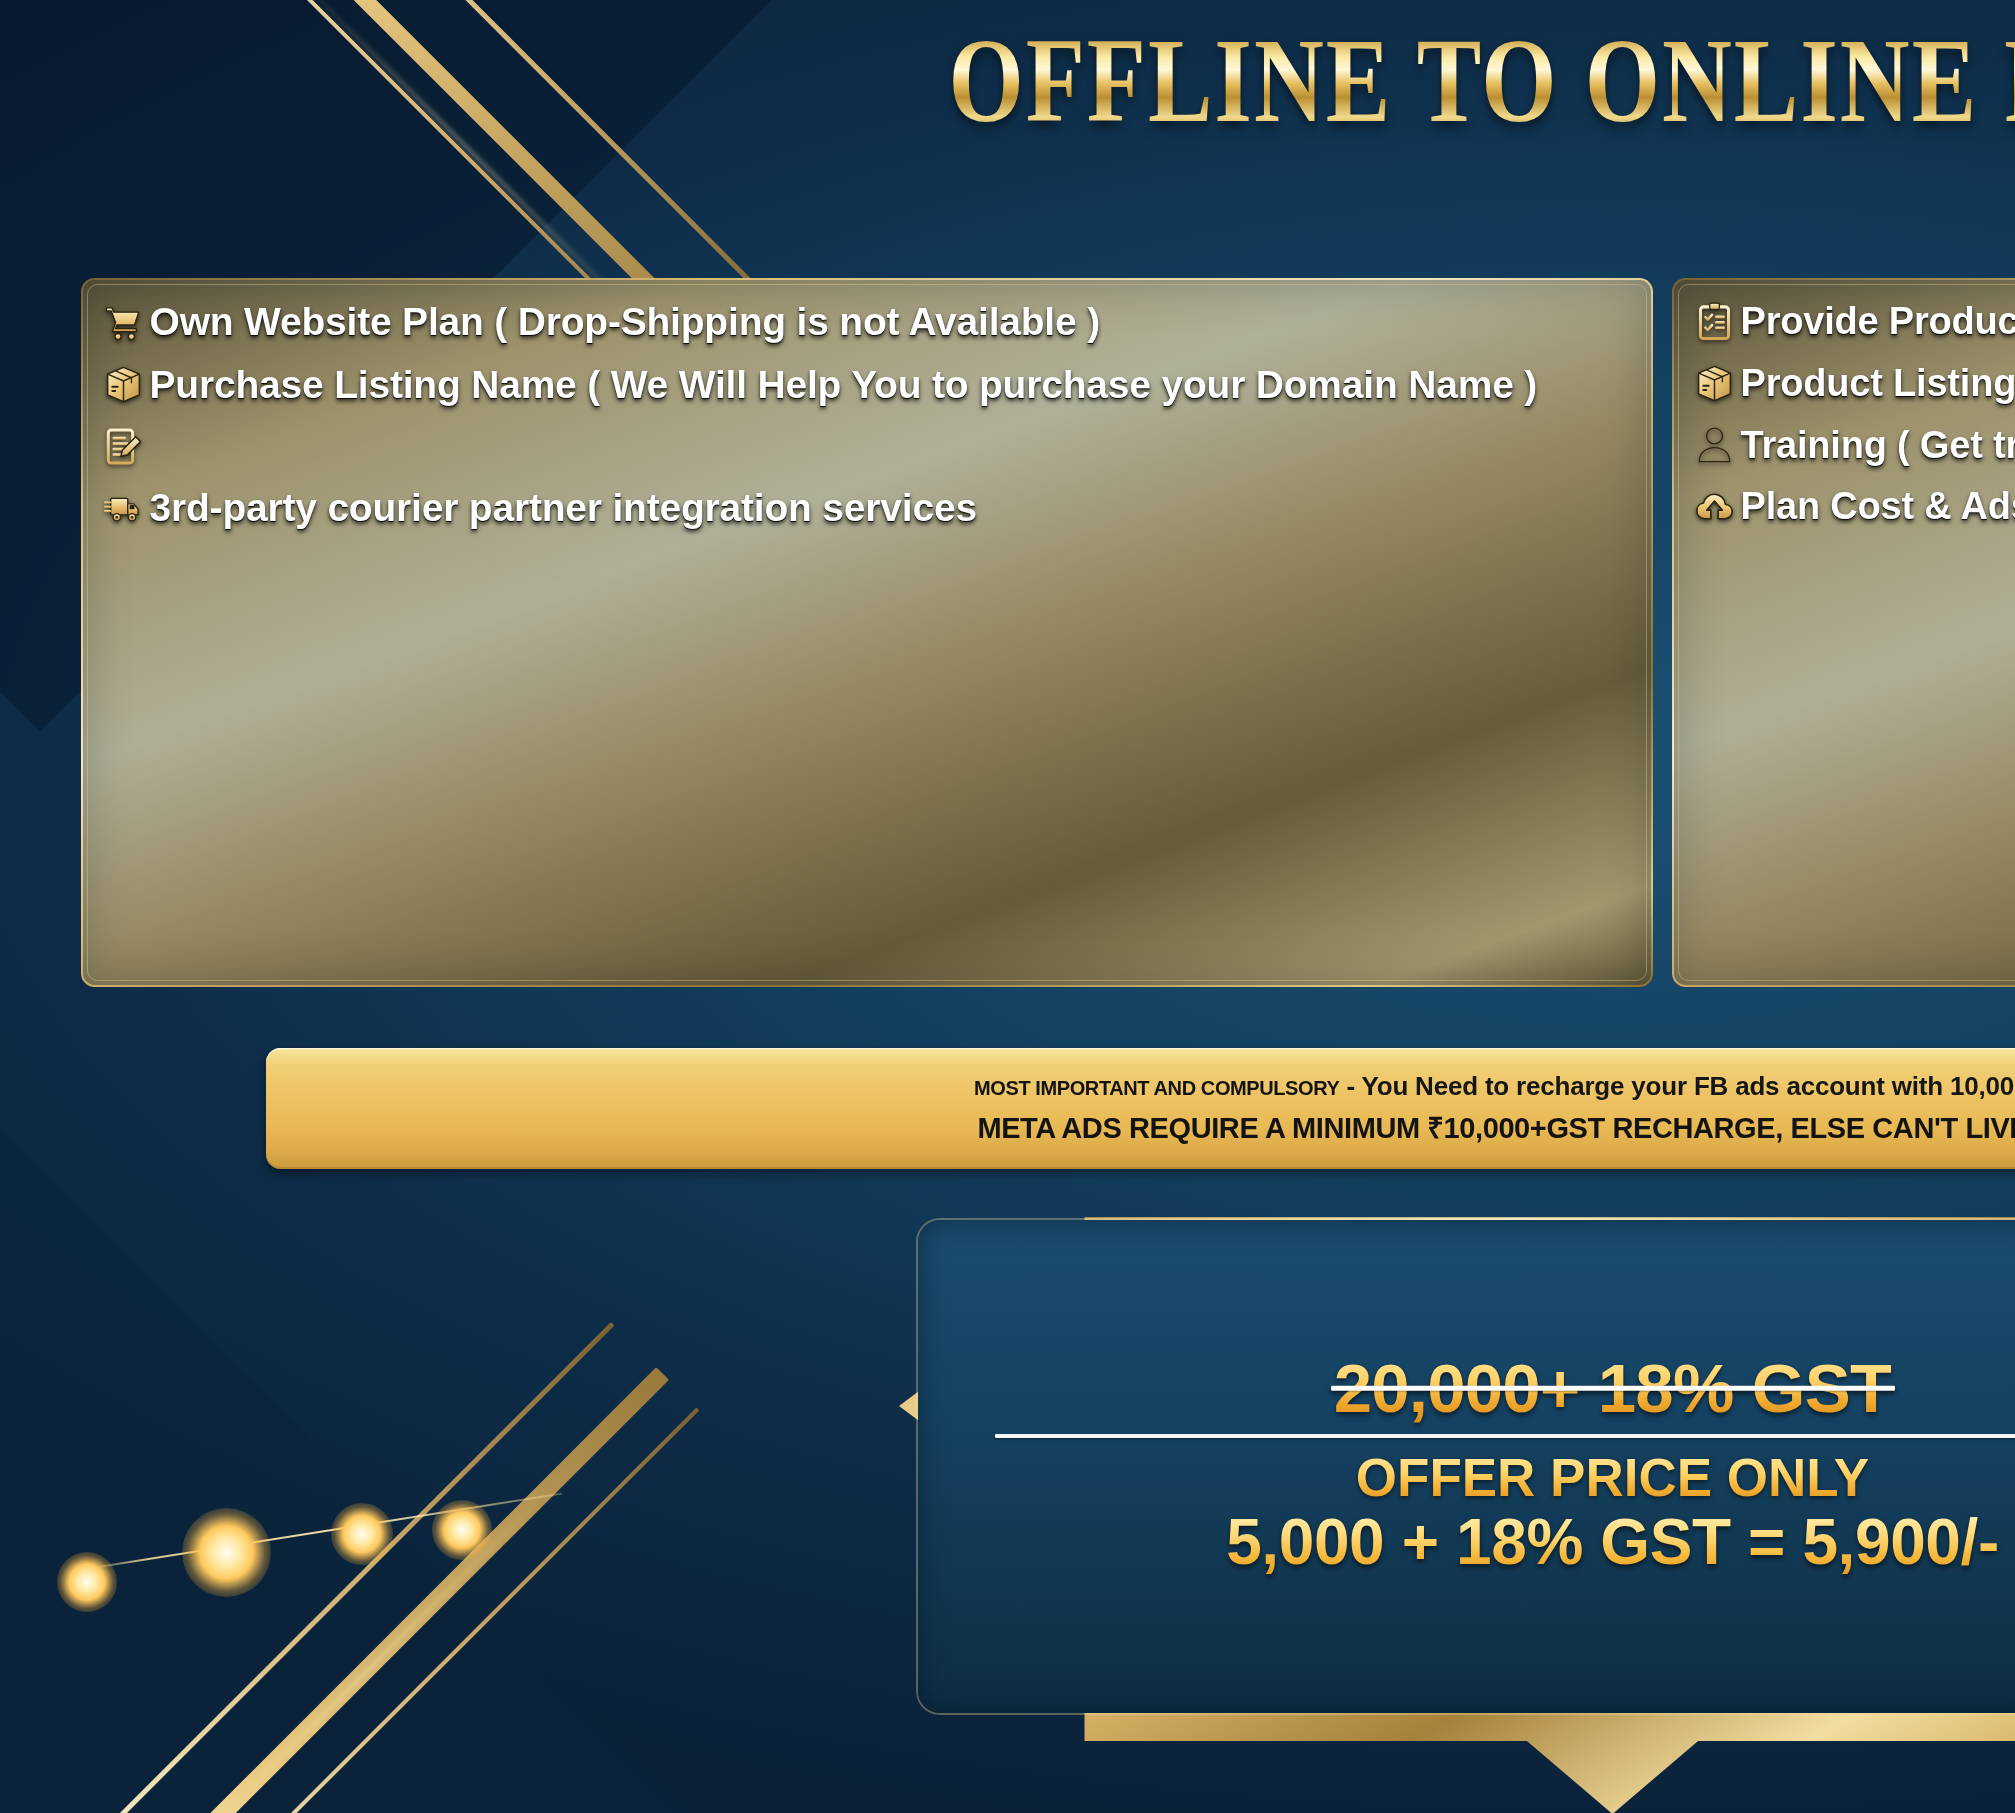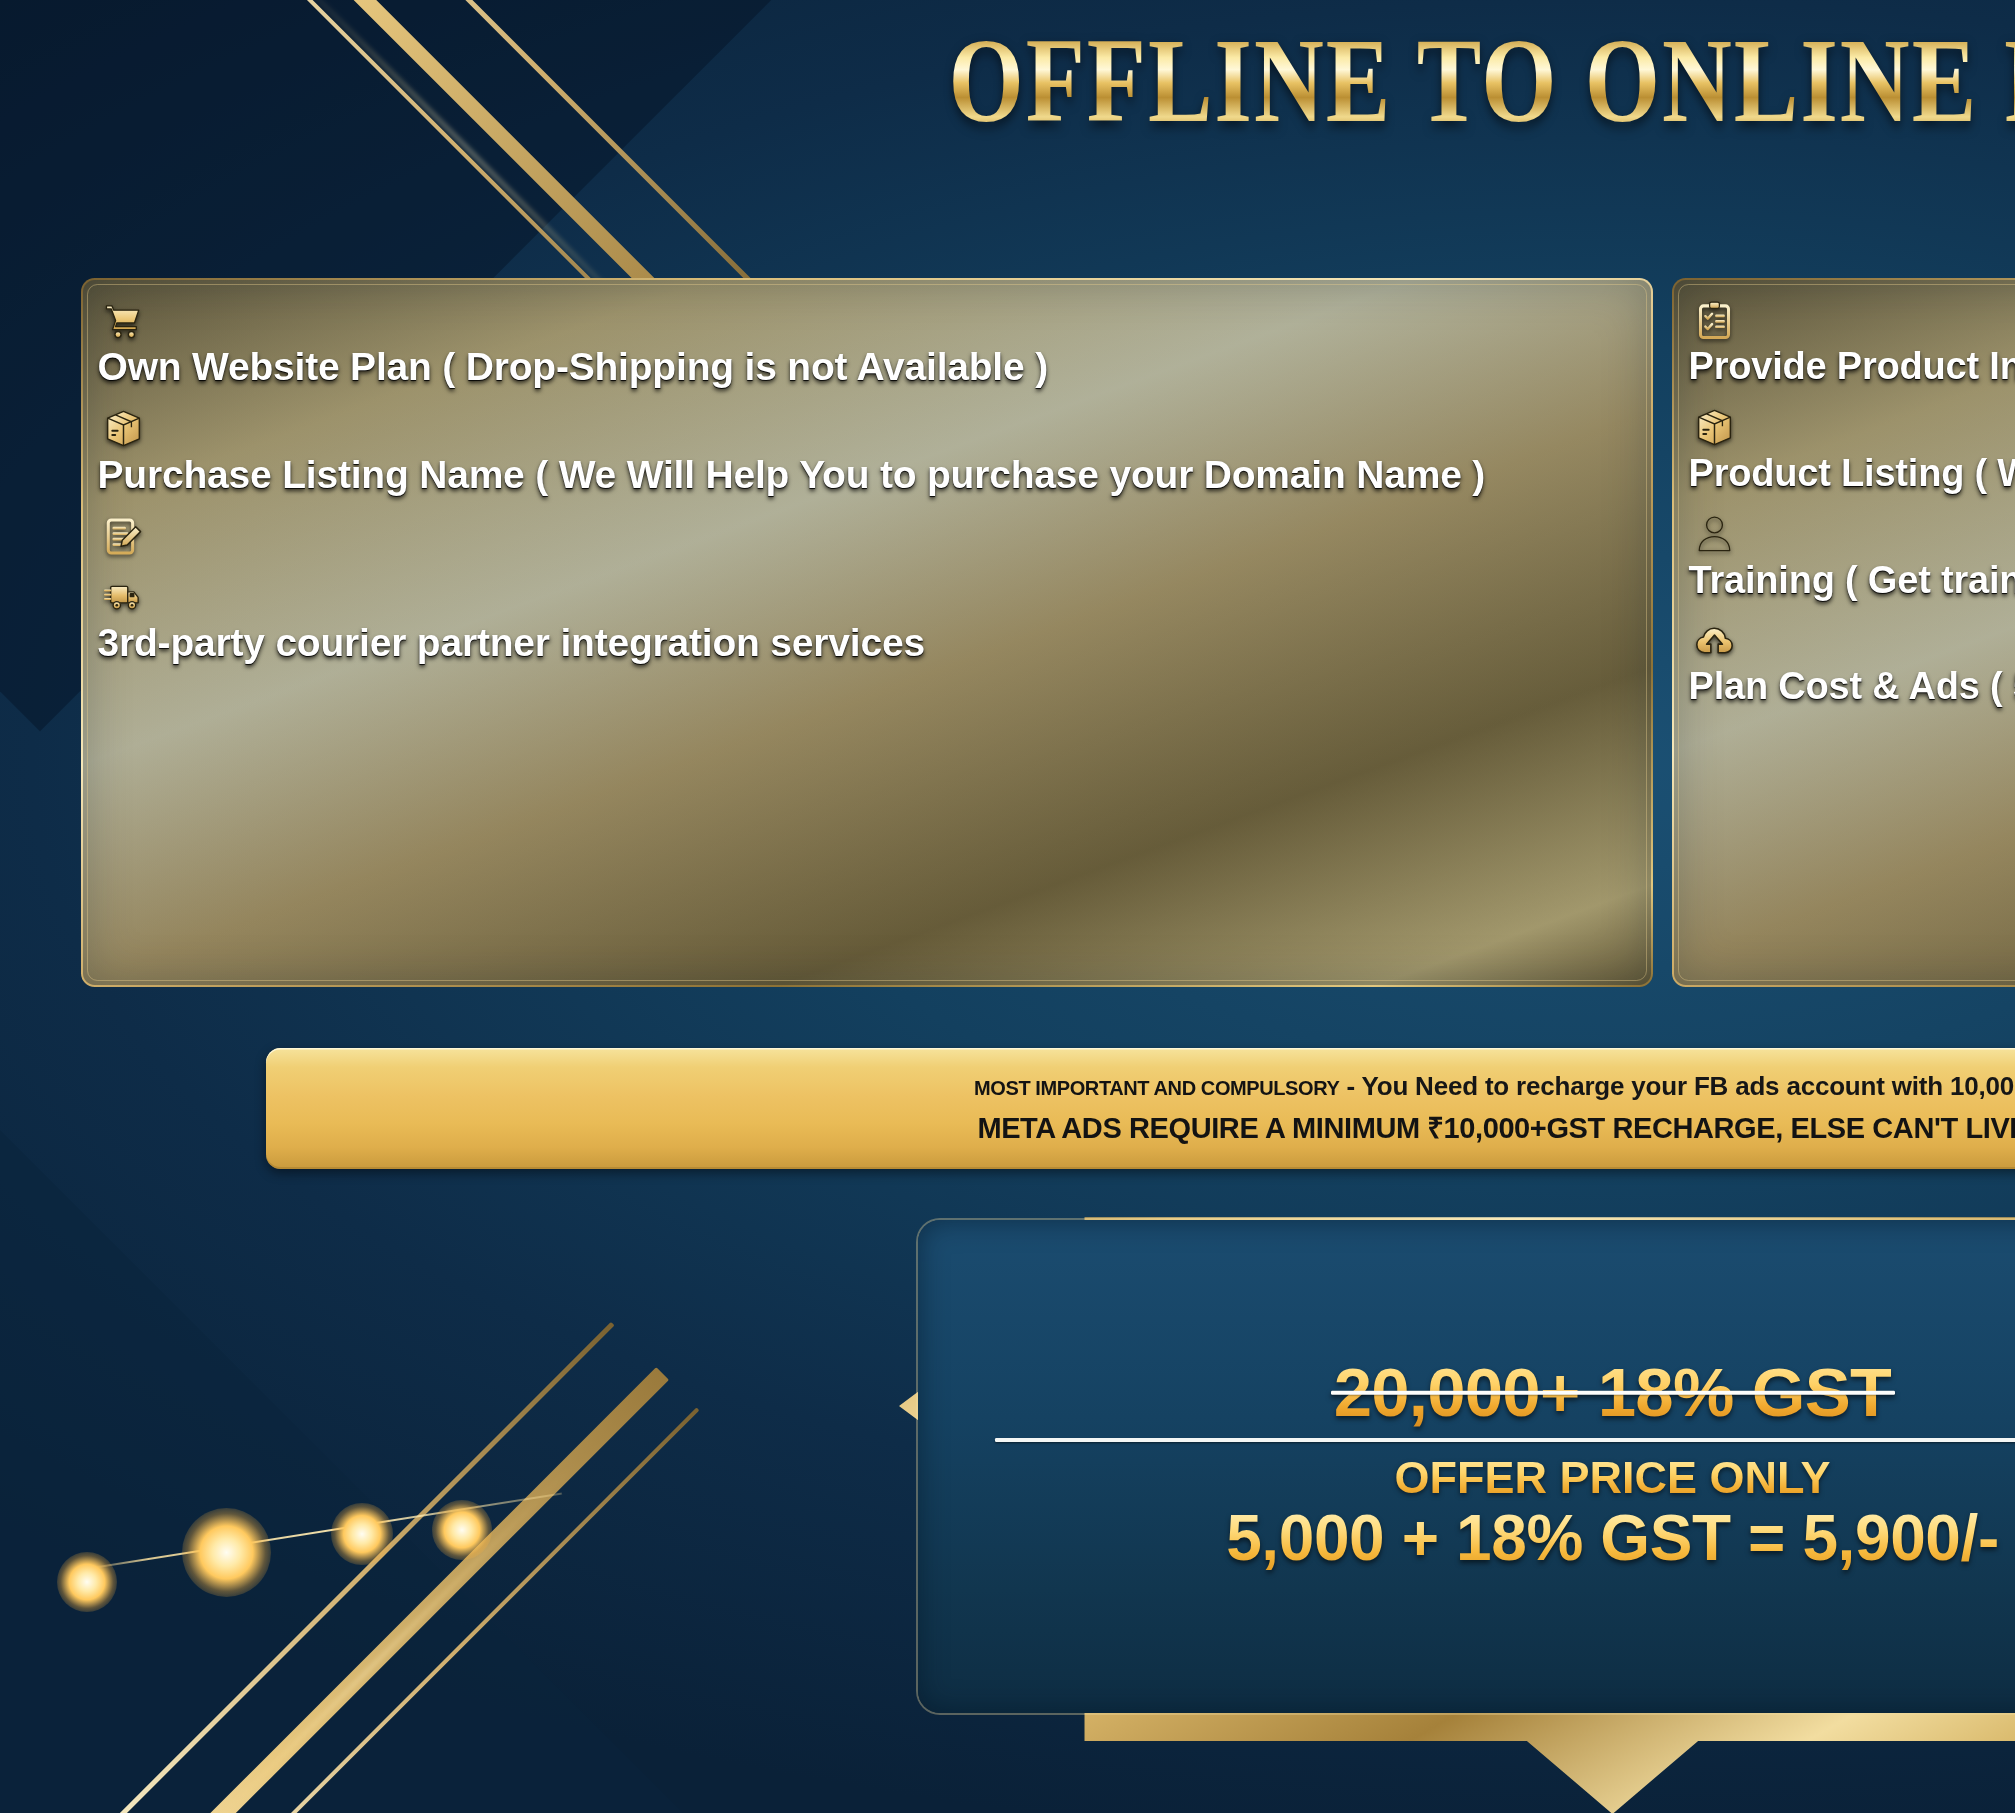--- a/index.html
+++ b/index.html
@@ -88,21 +88,21 @@
     padding:17.7px 16px 17.7px 14.5px;
   }
   .panel::after{
     content:""; position:absolute; inset:3.6px; border-radius:10.5px;
     border:1.2px solid rgba(232,205,140,.42); pointer-events:none;
   }
   #panel-left  { left:81px;  top:278px; width:1572px; height:709px; }
   #panel-right { left:1672px; top:278px; width:1475px; height:709px; }
 
   .feature-list { list-style:none; }
-  .feature-item { display:flex; align-items:flex-start; margin-bottom:14.5px;flex-direction:column; }
+  .feature-item { display:flex; align-items:center; margin-bottom:14.5px; }
   .feature-item:last-child { margin-bottom:0; }
   .fi-icon {
     flex:0 0 auto; width:52px; height:45px;
     display:flex; align-items:flex-start; justify-content:center;
     padding-top:3.2px;
   }
   .fi-icon svg { width:43px; height:39px; filter:drop-shadow(0 2.8px 2px rgba(0,0,0,.65)); }
   .fi-text {
     color:#ffffff; font-weight:bold; font-size:39px; line-height:1.22;
     letter-spacing:-0.2px;
@@ -155,21 +155,21 @@
     filter:drop-shadow(0 3.2px 2.4px rgba(0,0,0,.55));
     white-space:nowrap;
   }
   .price-old-strike {
     position:absolute; left:-3.2px; right:-3.2px; top:50%; height:4.4px;
     background:#fdfdfb; transform:translateY(-50%); border-radius:1.2px;
     box-shadow:0 0.8px 1.6px rgba(0,0,0,.4);
   }
   .divider { width:92%; height:3.6px; background:#f4f6f4; margin:11.3px 0 12px; border-radius:1.2px; box-shadow:0 1.2px 2px rgba(0,0,0,.45); }
   .offer-label {
-    font-weight:bold; font-size:45px; letter-spacing:0px; line-height:1.05;
+    font-weight:bold; font-size:53px; letter-spacing:0px; line-height:1.05;
     background:linear-gradient(180deg,#ffeba8 0%,#ffd569 40%,#f2ae33 72%,#dd9320 100%);
     -webkit-background-clip:text; background-clip:text; color:transparent; -webkit-text-fill-color:transparent;
     filter:drop-shadow(0 2.8px 2.4px rgba(0,0,0,.55));
     white-space:nowrap;
   }
   .offer-price {
     font-weight:bold; font-size:64px; letter-spacing:-0.4px; line-height:1.08; text-align:center;
     background:linear-gradient(180deg,#fff3bd 0%,#ffdc7e 36%,#f6b83c 70%,#e09a22 100%);
     -webkit-background-clip:text; background-clip:text; color:transparent; -webkit-text-fill-color:transparent;
     filter:drop-shadow(0 3.2px 2.8px rgba(0,0,0,.55));

